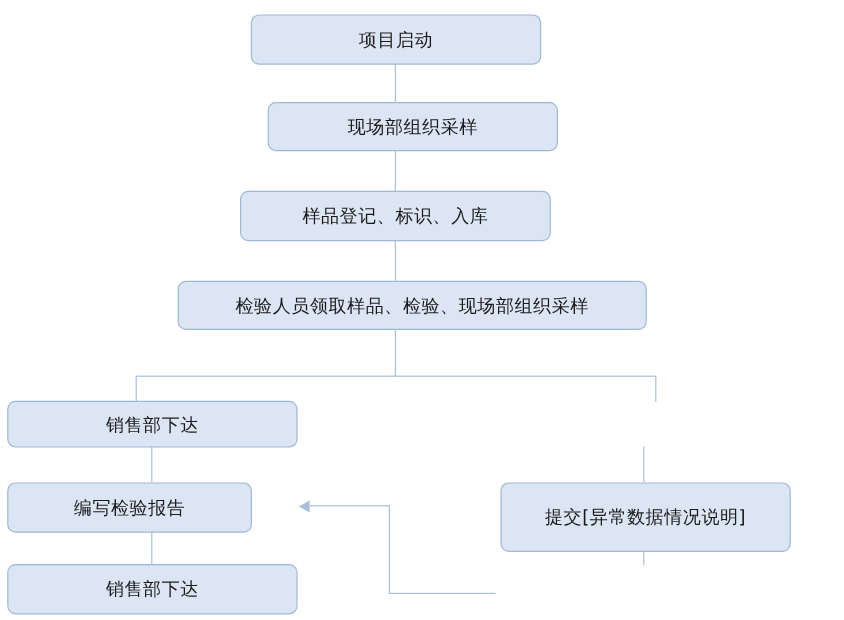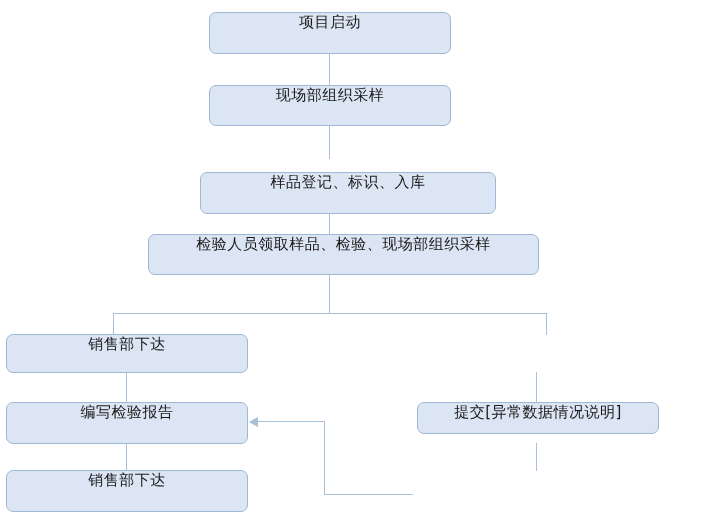--- a/index.html
+++ b/index.html
@@ -15,20 +15,21 @@
     font-family: "DejaVu Sans", "Liberation Sans", sans-serif;
     overflow: hidden;
   }
   .node {
     position: absolute;
     box-sizing: border-box;
     background: #dbe5f4;
     border: 1px solid #9fb8d4;
     border-radius: 7px;
     display: flex;
+    align-items: center;
     justify-content: center;
     color: #1a1a1a;
     font-size: 15px;
     line-height: 1.2;
     letter-spacing: 0.5px;
     white-space: nowrap;
     user-select: none;
   }
   .node-label {
     display: block;
@@ -79,42 +80,42 @@
 
   <div class="conn conn-h" style="left:324px; top:494px; width:89px;"></div>
   <div class="conn conn-v" style="left:324px; top:421px; height:74px;"></div>
   <div class="conn conn-h" style="left:258px; top:421px; width:67px;"></div>
   <div class="arrowhead" style="left:249px; top:417px;"></div>
 
   <div class="node" style="left:209px; top:12px; width:242px; height:42px;">
     <span class="node-label">项目启动</span>
   </div>
 
-  <div class="node" style="left:209px; top:85px; width:242px; height:41px;">
+  <div class="node" style="left:223px; top:85px; width:242px; height:41px;">
     <span class="node-label">现场部组织采样</span>
   </div>
 
-  <div class="node" style="left:200px; top:172px; width:296px; height:42px;">
+  <div class="node" style="left:200px; top:159px; width:259px; height:42px;">
     <span class="node-label">样品登记、标识、入库</span>
   </div>
 
   <div class="node" style="left:148px; top:234px; width:391px; height:41px;">
     <span class="node-label">检验人员领取样品、检验、现场部组织采样</span>
   </div>
 
   <div class="node" style="left:6px; top:334px; width:242px; height:39px;">
     <span class="node-label">销售部下达</span>
   </div>
 
 
-  <div class="node" style="left:6px; top:402px; width:242px; height:42px;">
+  <div class="node" style="left:6px; top:402px; width:204px; height:42px;">
     <span class="node-label">编写检验报告</span>
   </div>
 
-  <div class="node" style="left:417px; top:402px; width:242px; height:32px;">
+  <div class="node" style="left:417px; top:402px; width:242px; height:58px;">
     <span class="node-label">提交[异常数据情况说明]</span>
   </div>
 
   <div class="node" style="left:6px; top:470px; width:242px; height:42px;">
     <span class="node-label">销售部下达</span>
   </div>
 
 
 </div>
 

